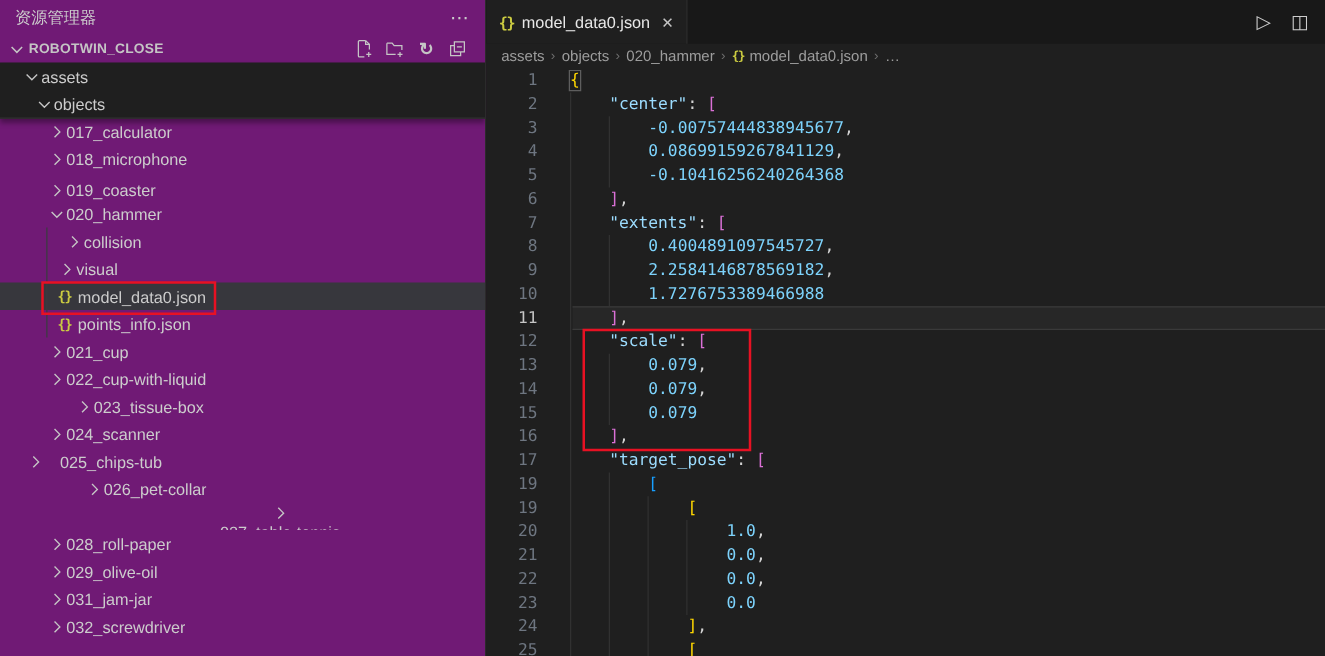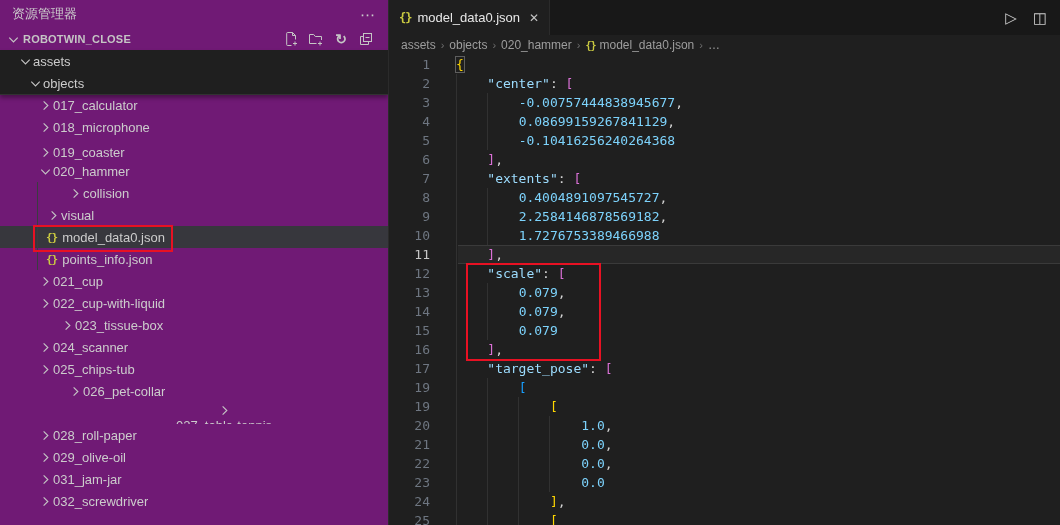--- a/index.html
+++ b/index.html
@@ -175,21 +175,21 @@
         <span class="tlabel">019_coaster</span>
       </div>
       <div class="trow" style="padding-left: 38px;">
         <span class="chev">
           <svg viewBox="0 0 16 16">
             <path d="M3.5 6 8 10.5 12.5 6" fill="none" stroke="currentColor" stroke-width="1.2"></path>
           </svg>
         </span>
         <span class="tlabel">020_hammer</span>
       </div>
-      <div class="trow" style="padding-left: 68px;">
+      <div class="trow" style="padding-left: 52px;">
         <span class="chev">
           <svg viewBox="0 0 16 16">
             <path d="M6 3.5 10.5 8 6 12.5" fill="none" stroke="currentColor" stroke-width="1.2"></path>
           </svg>
         </span>
         <span class="tlabel">collision</span>
       </div>
       <div class="trow" style="padding-left: 46px;">
         <span class="chev">
           <svg viewBox="0 0 16 16">
@@ -231,21 +231,21 @@
         <span class="tlabel">023_tissue-box</span>
       </div>
       <div class="trow" style="padding-left: 38px;">
         <span class="chev">
           <svg viewBox="0 0 16 16">
             <path d="M6 3.5 10.5 8 6 12.5" fill="none" stroke="currentColor" stroke-width="1.2"></path>
           </svg>
         </span>
         <span class="tlabel">024_scanner</span>
       </div>
-      <div class="trow" style="padding-left: 38px;">
+      <div class="trow" style="padding-left: 21px; gap: 12px;">
         <span class="chev">
           <svg viewBox="0 0 16 16">
             <path d="M6 3.5 10.5 8 6 12.5" fill="none" stroke="currentColor" stroke-width="1.2"></path>
           </svg>
         </span>
         <span class="tlabel">025_chips-tub</span>
       </div>
       <div class="trow" style="padding-left: 38px; margin-left: 30px;">
         <span class="chev">
           <svg viewBox="0 0 16 16">

